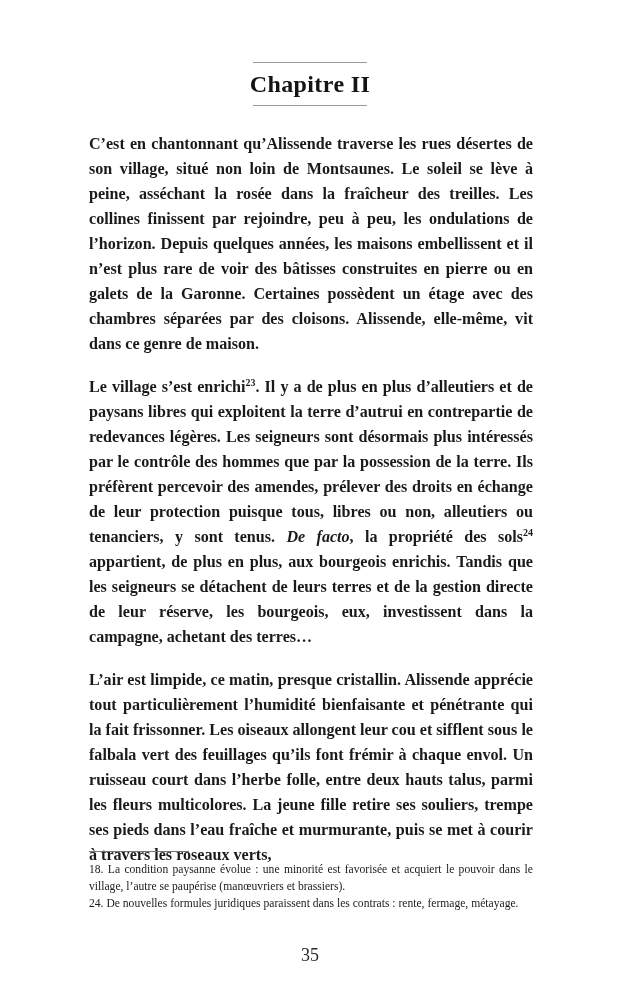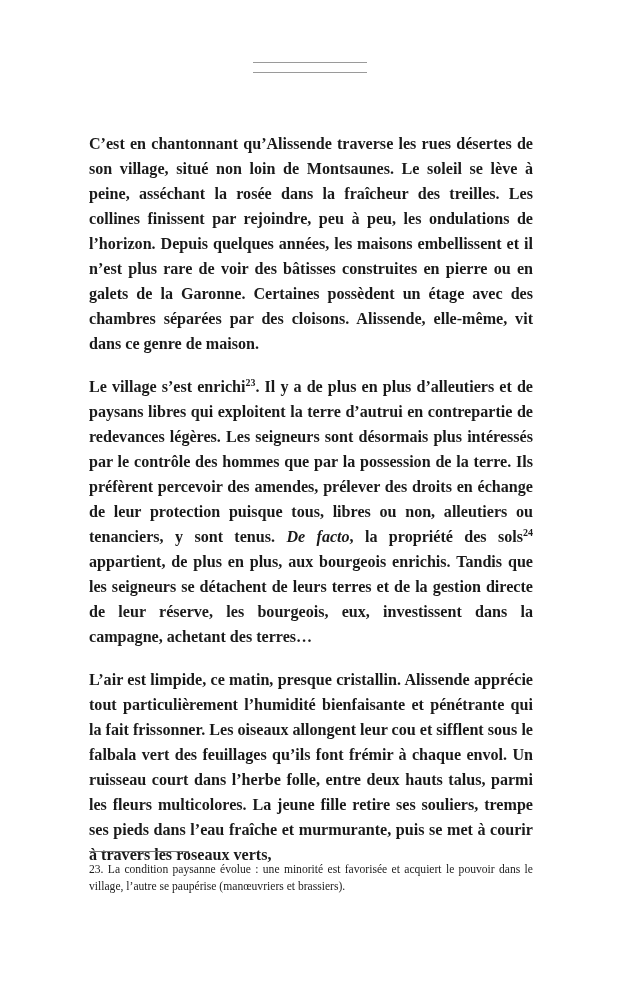--- a/index.html
+++ b/index.html
@@ -113,28 +113,31 @@
     color: #2a2a2a;
   }
 </style>
 </head>
 <body>
 
 <div class="page">
 
   <div class="chapter-head">
     <div class="rule-top"></div>
+    <h1 class="chapter-title">Chapitre II</h1>
     <div class="rule-bottom"></div>
   </div>
 
   <div class="textblock">
     <p class="para">C’est en chantonnant qu’Alissende traverse les rues désertes de son village, situé non loin de Montsaunes. Le soleil se lève à peine, asséchant la rosée dans la fraîcheur des treilles. Les collines finissent par rejoindre, peu à peu, les ondulations de l’horizon. Depuis quelques années, les maisons embellissent et il n’est plus rare de voir des bâtisses construites en pierre ou en galets de la Garonne. Certaines possèdent un étage avec des chambres séparées par des cloisons. Alissende, elle-même, vit dans ce genre de maison.</p>
     <p class="para">Le village s’est enrichi<sup class="fnref">23</sup>. Il y a de plus en plus d’alleutiers et de paysans libres qui exploitent la terre d’autrui en contrepartie de redevances légères. Les seigneurs sont désormais plus intéressés par le contrôle des hommes que par la possession de la terre. Ils préfèrent percevoir des amendes, prélever des droits en échange de leur protection puisque tous, libres ou non, alleutiers ou tenanciers, y sont tenus. <em>De facto</em>, la propriété des sols<sup class="fnref">24</sup> appartient, de plus en plus, aux bourgeois enrichis. Tandis que les seigneurs se détachent de leurs terres et de la gestion directe de leur réserve, les bourgeois, eux, investissent dans la campagne, achetant des terres…</p>
     <p class="para">L’air est limpide, ce matin, presque cristallin. Alissende apprécie tout particulièrement l’humidité bienfaisante et pénétrante qui la fait frissonner. Les oiseaux allongent leur cou et sifflent sous le falbala vert des feuillages qu’ils font frémir à chaque envol. Un ruisseau court dans l’herbe folle, entre deux hauts talus, parmi les fleurs multicolores. La jeune fille retire ses souliers, trempe ses pieds dans l’eau fraîche et murmurante, puis se met à courir à travers les roseaux verts,</p>
   </div>
 
   <div class="footnotes">
     <div class="fn-rule"></div>
-    <p class="fn-item">23. La condition paysanne évolue : une minorité est favorisée et acquiert le pouvoir dans le village, l’autre se paupérise (manœuvriers et brassiers).</p>
+    <p class="fn-item">18. La condition paysanne évolue : une minorité est favorisée et acquiert le pouvoir dans le village, l’autre se paupérise (manœuvriers et brassiers).</p>
+    <p class="fn-item">24. De nouvelles formules juridiques paraissent dans les contrats : rente, fermage, métayage.</p>
   </div>
 
+  <div class="folio">35</div>
 
 </div>
 
 </body></html>

